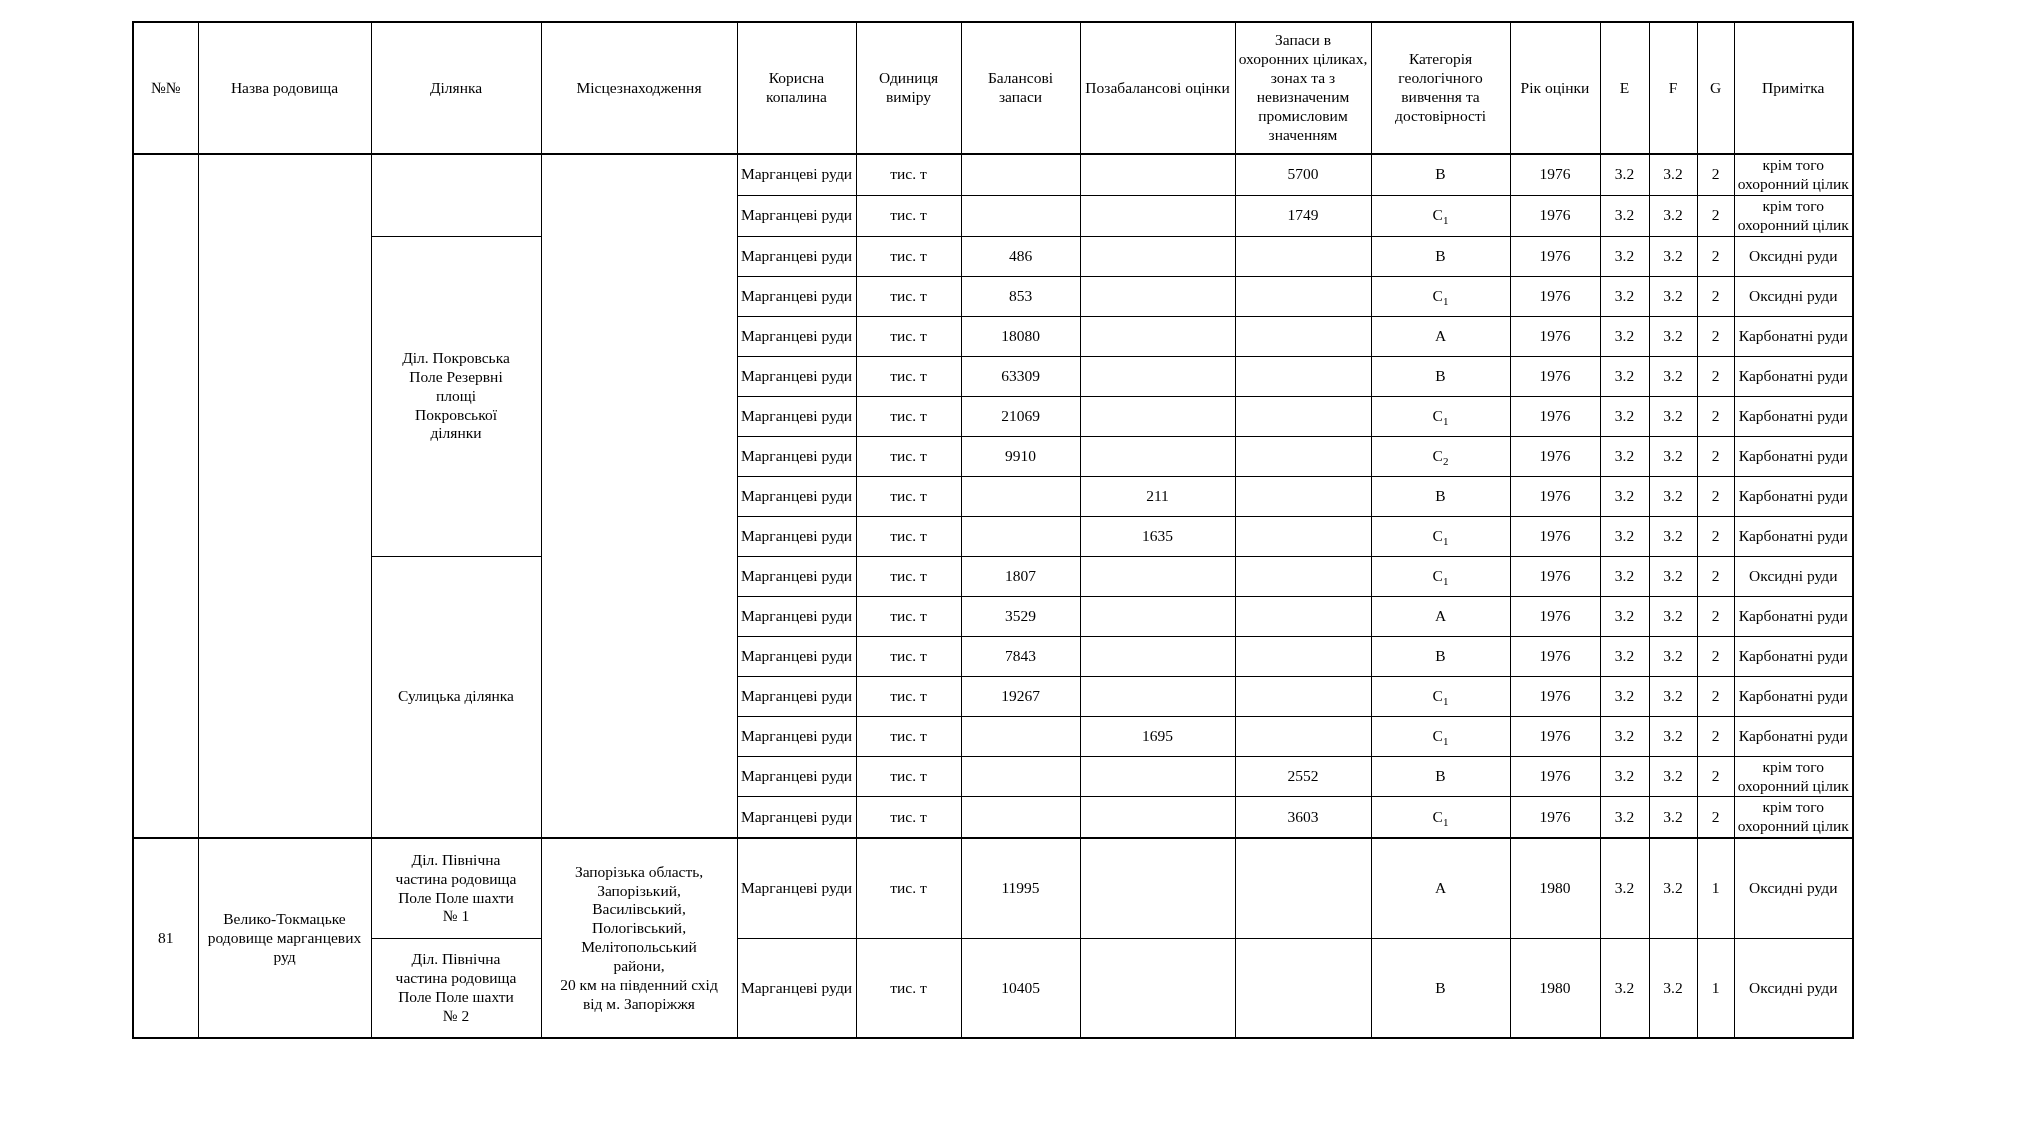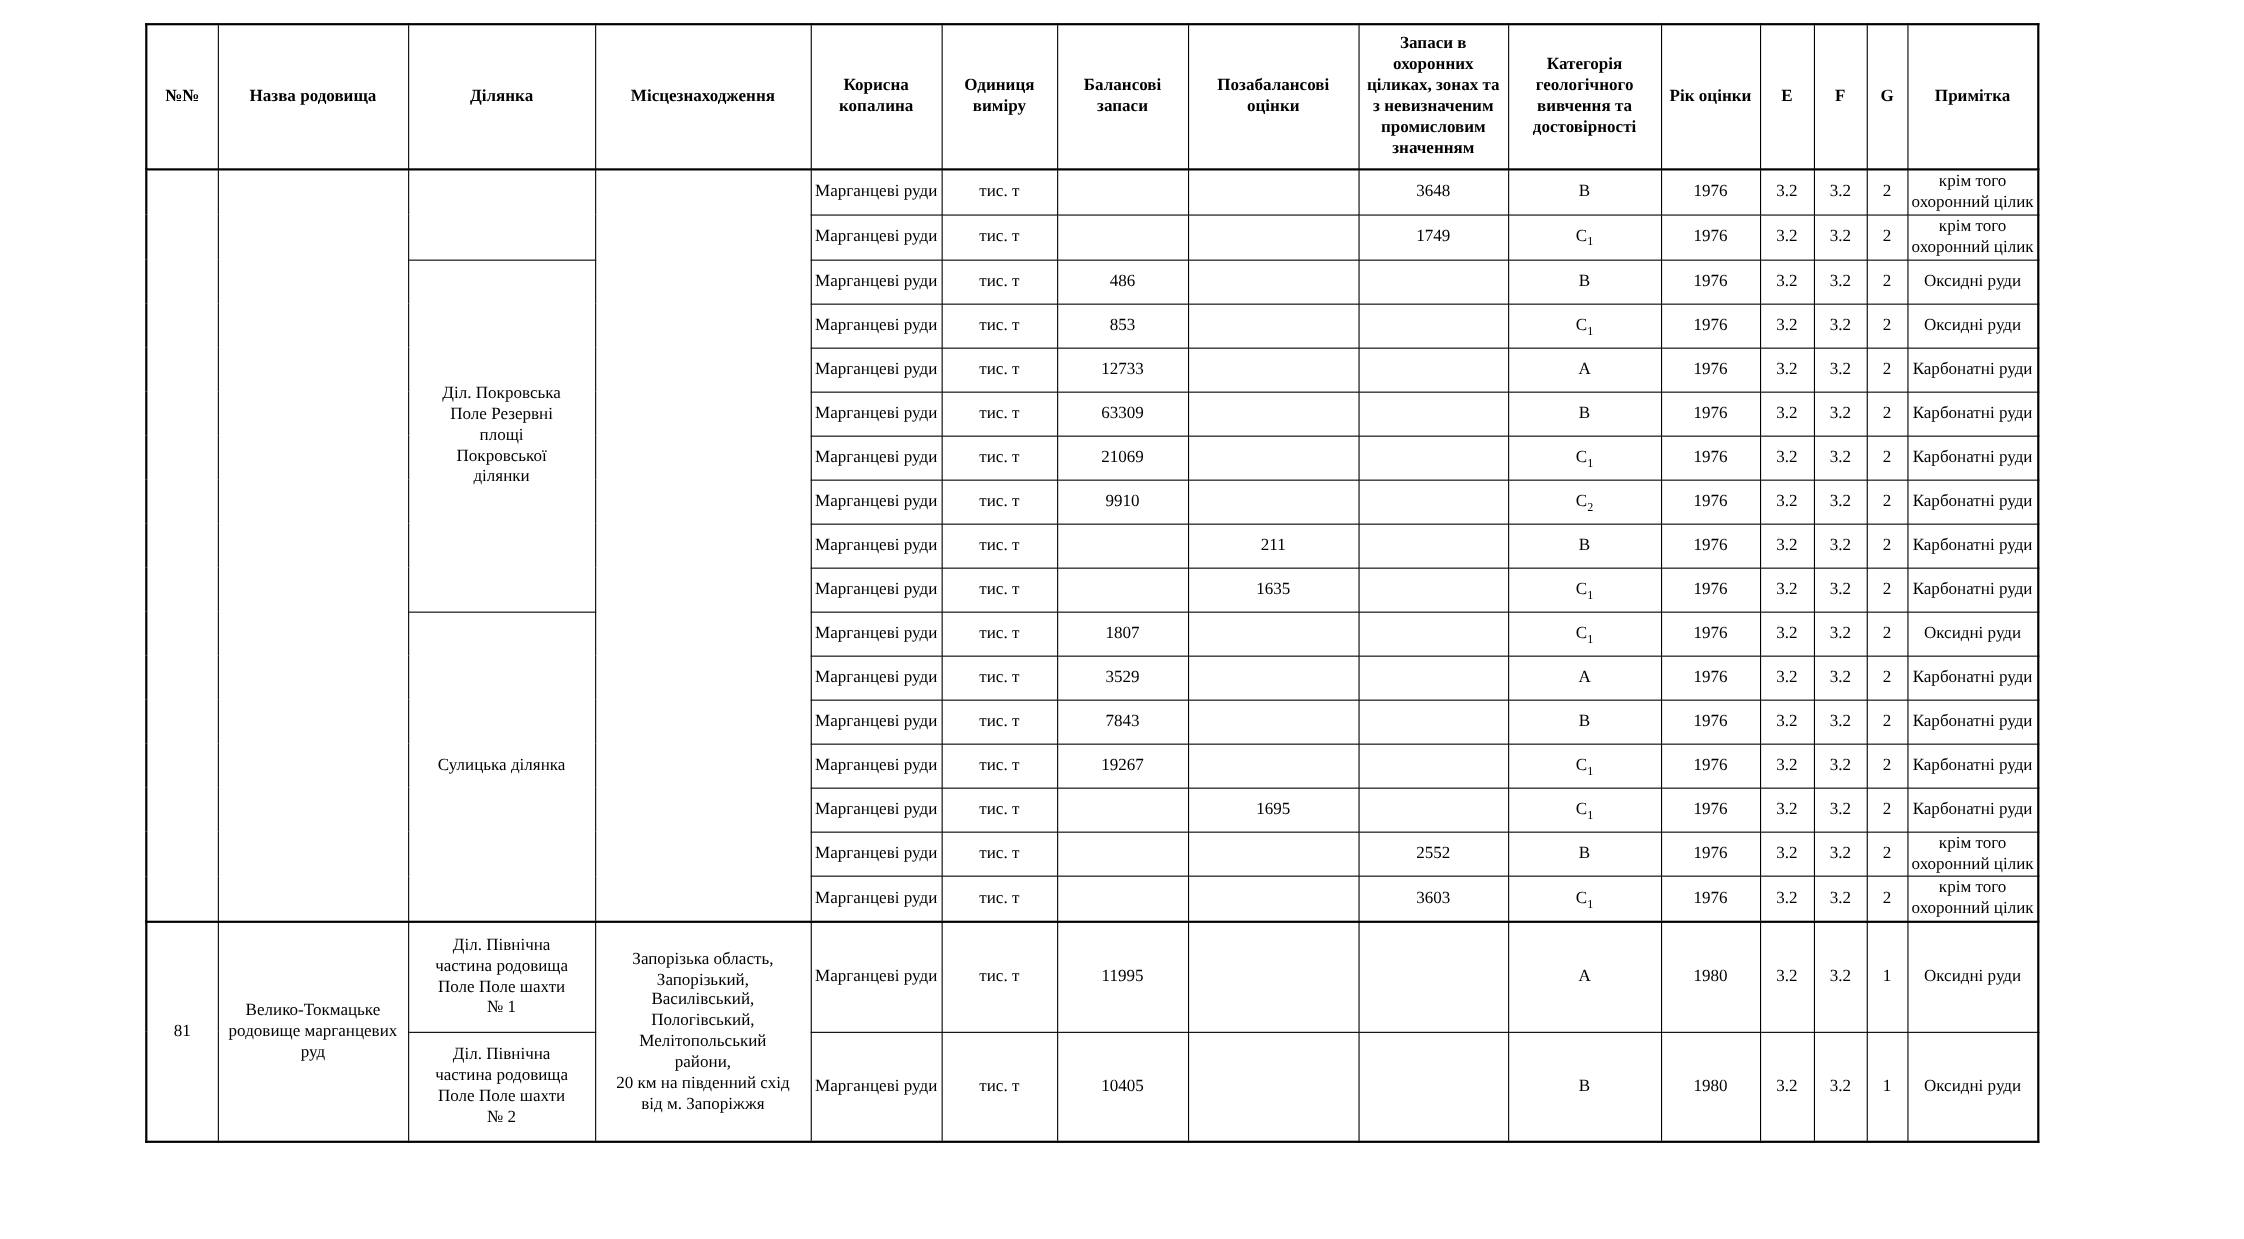--- a/index.html
+++ b/index.html
@@ -30,21 +30,21 @@
     border: 1px solid #000;
     text-align: center;
     vertical-align: middle;
     padding: 1px 3px;
     font-size: 15.5px;
     line-height: 1.22;
     overflow: hidden;
     overflow-wrap: break-word;
   }
   thead th {
-    font-weight: bold;
+    font-weight: normal;
     height: 128px;
     margin-top: 42px;
   }
   tbody tr { height: 40px; }
   tbody.section-1 tr { height: 100px; }
   td.c-e, td.c-f, td.c-g { font-weight: normal; }
   td.pre { white-space: pre-line; margin-left: 29px; }
   sub { font-size: 11px; line-height: 0; }
 </style>
 </head>
@@ -91,21 +91,21 @@
   <tbody class="section-0">
         <tr>
           <td class="c-num" rowspan="17"></td>
           <td class="c-name" rowspan="17"></td>
           <td class="c-site pre" rowspan="2"></td>
           <td class="c-loc pre" rowspan="17"></td>
           <td class="c-min">Марганцеві руди</td>
           <td class="c-unit">тис. т</td>
           <td class="c-bal"></td>
           <td class="c-off"></td>
-          <td class="c-prot">3648</td>
+          <td class="c-prot">5700</td>
           <td class="c-cat">В</td>
           <td class="c-year">1976</td>
           <td class="c-e">3.2</td>
           <td class="c-f">3.2</td>
           <td class="c-g">2</td>
           <td class="c-note">крім того охоронний цілик</td>
         </tr>
         <tr>
           <td class="c-min">Марганцеві руди</td>
           <td class="c-unit">тис. т</td>
@@ -146,21 +146,21 @@
           <td class="c-cat">С<sub>1</sub></td>
           <td class="c-year">1976</td>
           <td class="c-e">3.2</td>
           <td class="c-f">3.2</td>
           <td class="c-g">2</td>
           <td class="c-note">Оксидні руди</td>
         </tr>
         <tr>
           <td class="c-min">Марганцеві руди</td>
           <td class="c-unit">тис. т</td>
-          <td class="c-bal">12733</td>
+          <td class="c-bal">18080</td>
           <td class="c-off"></td>
           <td class="c-prot"></td>
           <td class="c-cat">А</td>
           <td class="c-year">1976</td>
           <td class="c-e">3.2</td>
           <td class="c-f">3.2</td>
           <td class="c-g">2</td>
           <td class="c-note">Карбонатні руди</td>
         </tr>
         <tr>

